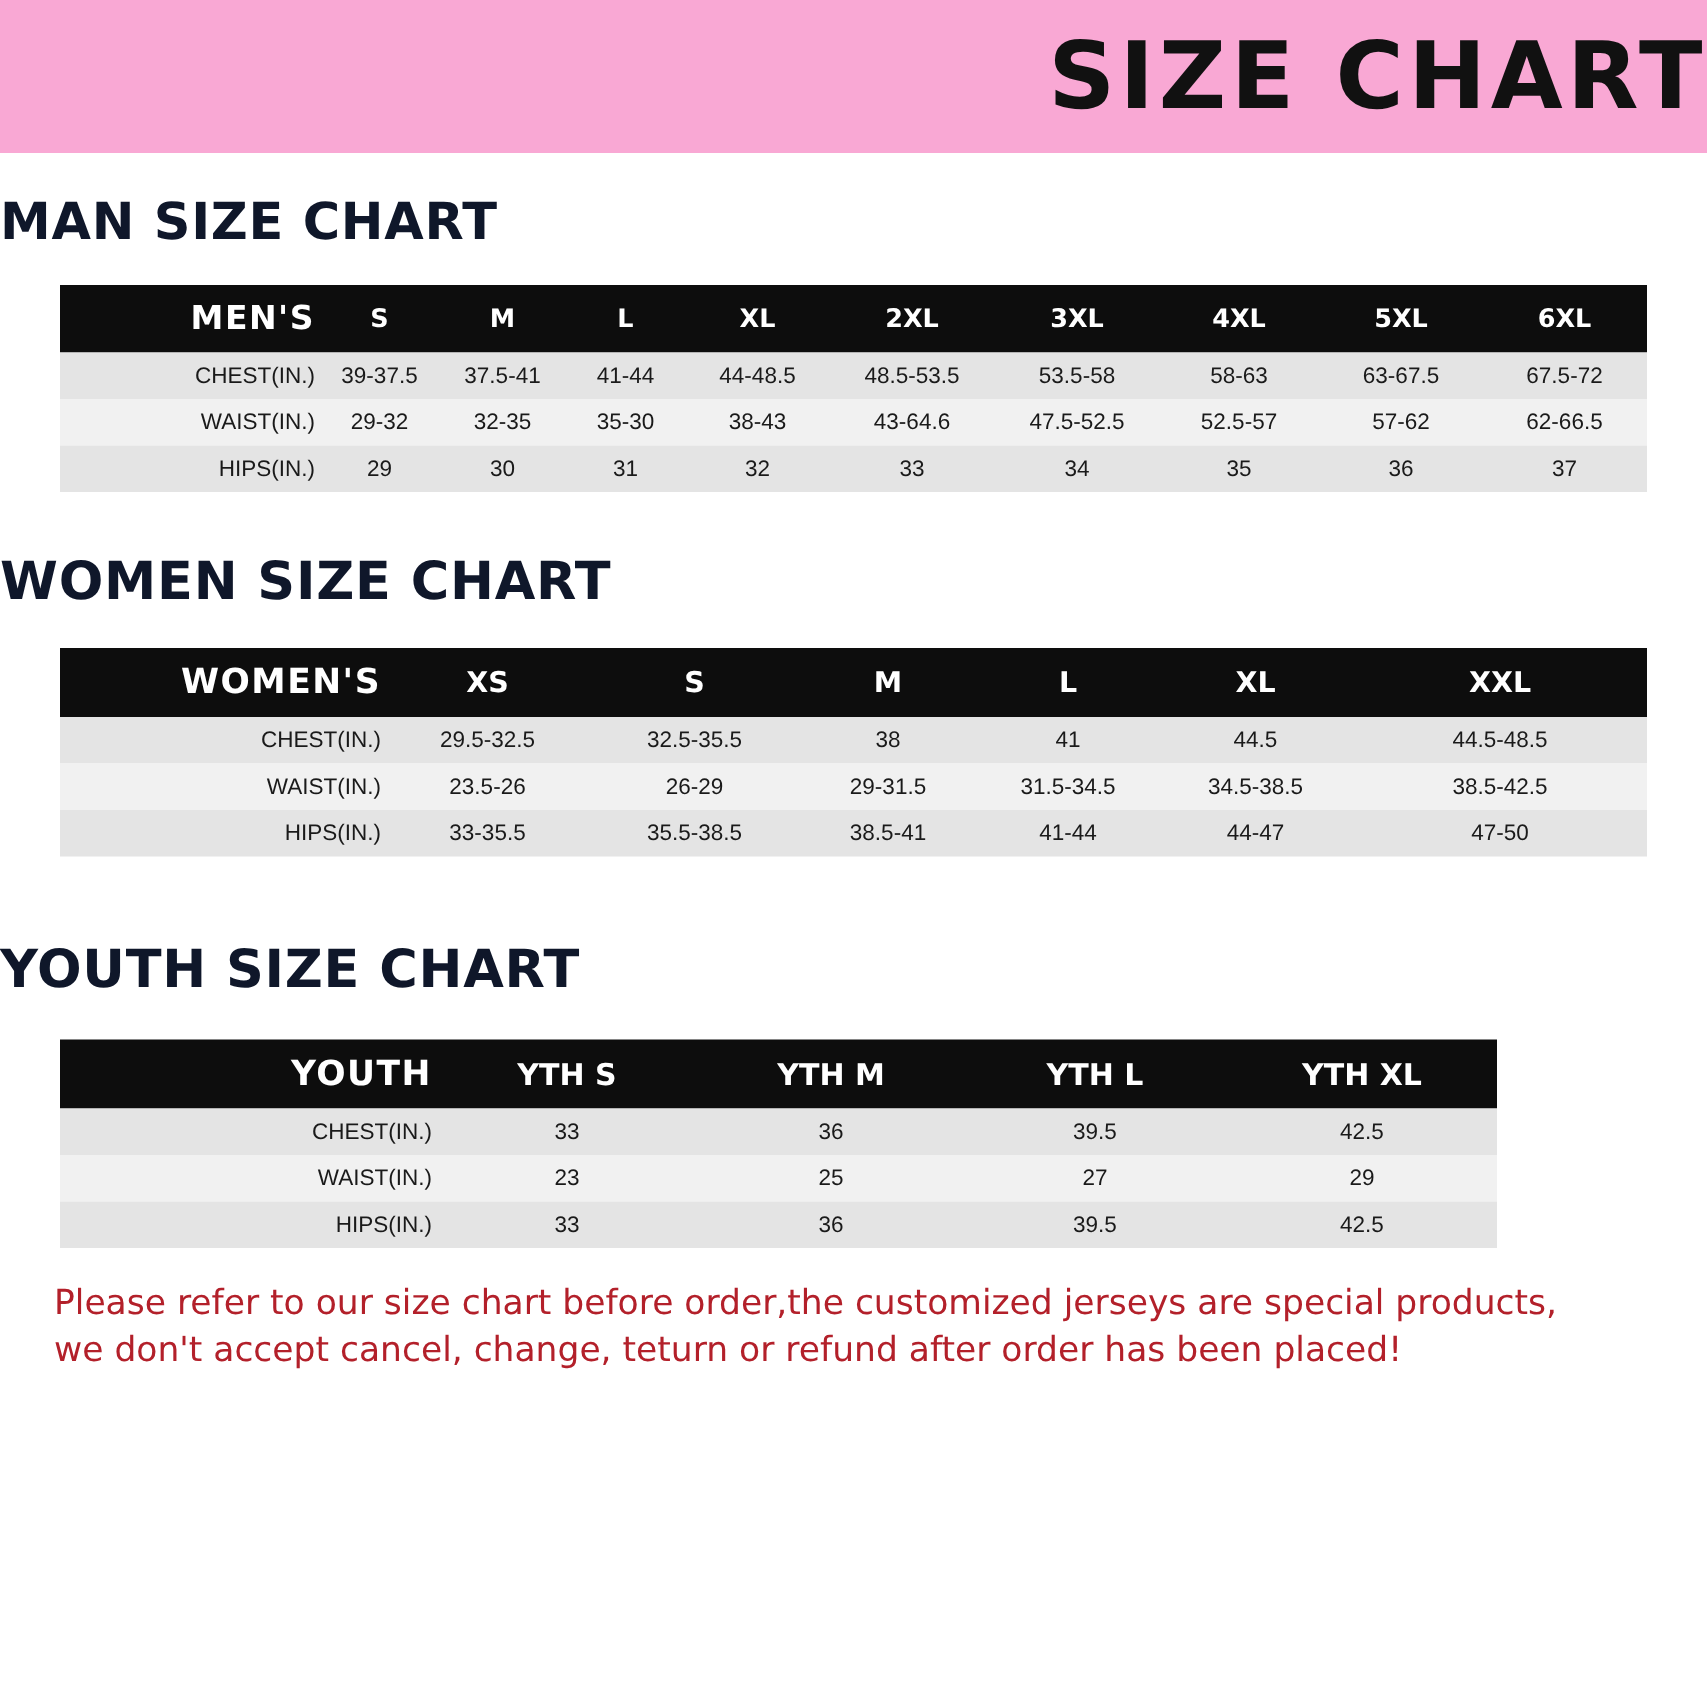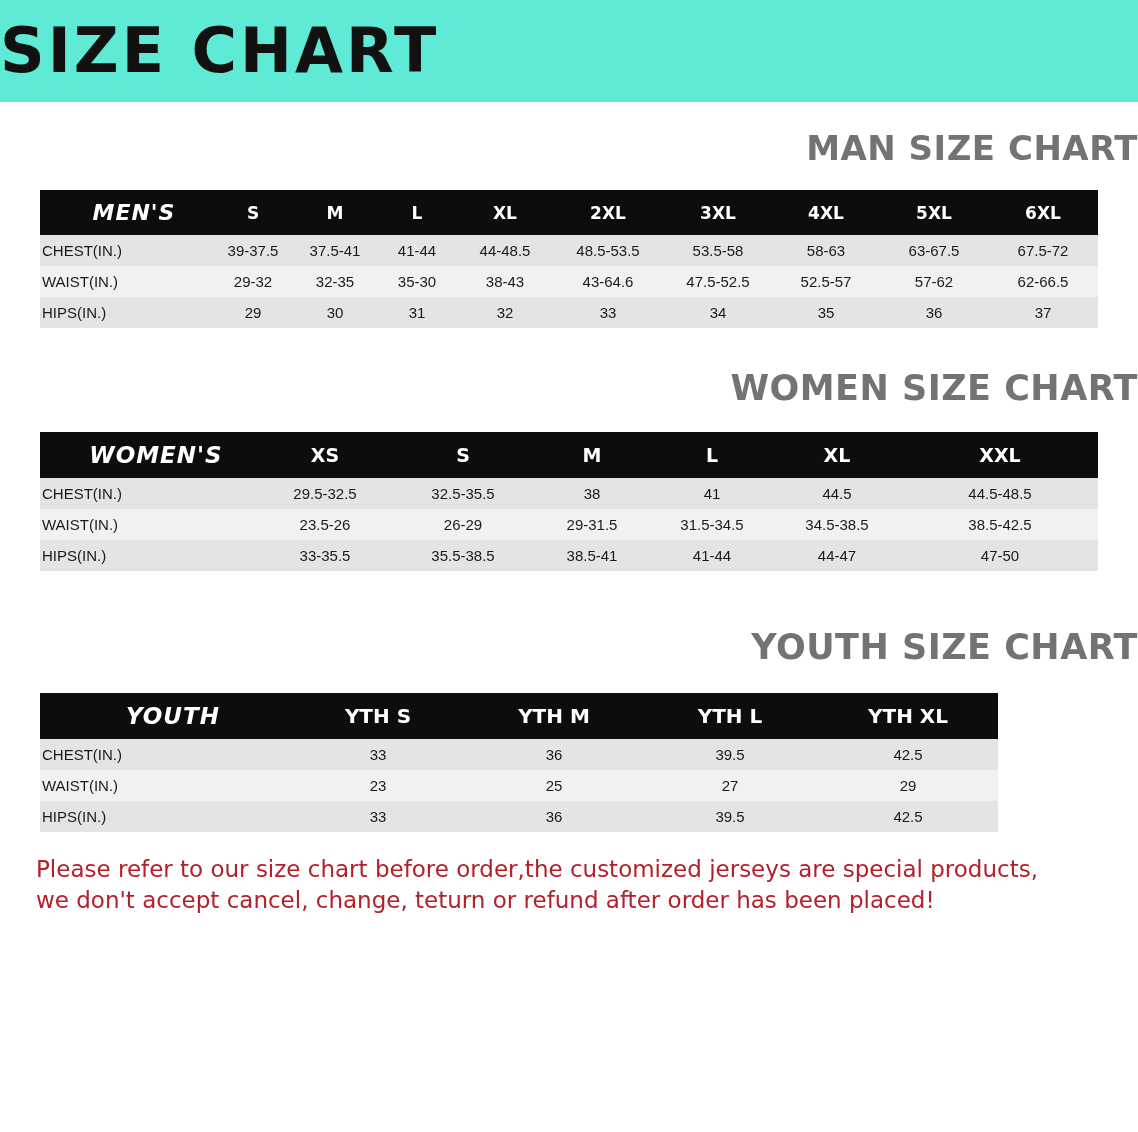--- a/index.html
+++ b/index.html
@@ -13,43 +13,43 @@
     font-family: "Liberation Sans", sans-serif;
     color: #111111;
     overflow: hidden;
     position: relative;
   }
 
   
   .banner {
     width: 100%;
     height: 102px;
-    background: #5eead4;
+    background: #f9a8d4;
     display: flex;
     align-items: center;
-    justify-content: flex-start;
+    justify-content: flex-end;
     box-sizing: border-box;
   }
   .banner-title {
     font-family: "DejaVu Sans", sans-serif;
     font-weight: bold;
     font-size: 62px;
     letter-spacing: 3px;
     color: #111111;
     line-height: 1;
   }
 
   
   .section-title {
-    text-align: right;
+    text-align: left;
     font-family: "DejaVu Sans", sans-serif;
     font-weight: bold;
     font-size: 34px;
     letter-spacing: 0.5px;
-    color: #737373;
+    color: #0f172a;
   }
   .sec-man   { margin-top: 26px; margin-bottom: 22px; }
   .sec-women { margin-top: 40px; margin-bottom: 24px; font-size: 35px; }
   .sec-youth { margin-top: 56px; margin-bottom: 26px; font-size: 35px; }
 
   
   .table-wrap {
     margin: 0 40px;
   }
   table.size-table {
@@ -59,33 +59,32 @@
   }
   table.size-table thead th {
     background: #0d0d0d;
     color: #ffffff;
     font-family: "DejaVu Sans", sans-serif;
     font-weight: bold;
     text-align: center;
     padding: 10px 2px;
   }
   table.size-table thead th.lead {
-    text-align: center;
+    text-align: right;
     padding-left: 18px;
     letter-spacing: 1px;
-    font-style: italic;
   }
   table.size-table tbody td {
     text-align: center;
     font-size: 15px;
     color: #1a1a1a;
     padding: 7px 2px;
   }
   table.size-table tbody td.lead {
-    text-align: left;
+    text-align: right;
     font-size: 15px;
   }
   tr.row-a td { background: #e4e4e4; }
   tr.row-b td { background: #f1f1f1; }
   tr.row-w-a td { background: #e4e4e4; }
   tr.row-w-b td { background: #f1f1f1; }
 
   
   .men-table thead th { font-size: 17px; }
   .men-table thead th.lead { font-size: 22px; }

